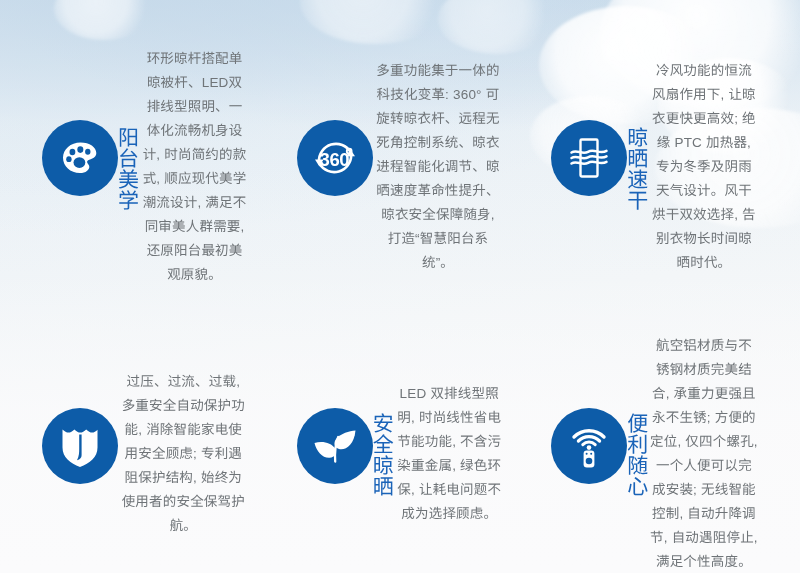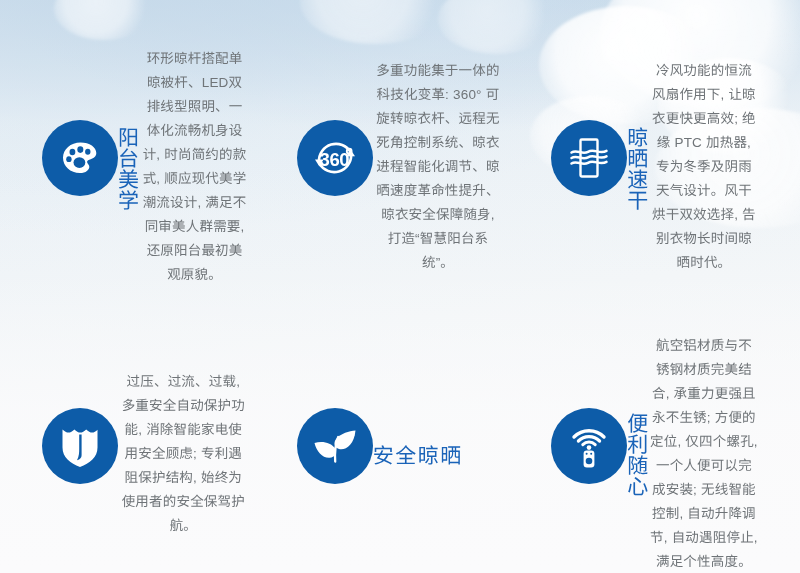--- a/index.html
+++ b/index.html
@@ -188,20 +188,21 @@
 
     <div class="card row2">
       <div class="icon-wrap">
         <svg width="50" height="46" viewBox="0 0 50 46" aria-hidden="true">
           <path fill="#ffffff" d="M45.5 7.5 C44.0 22.5, 35.5 27.5, 29.0 26.0 C24.0 24.8, 23.0 19.5, 26.5 15.5 C30.8 10.6, 39.0 8.0, 45.5 7.5 Z"></path>
           <path fill="#ffffff" d="M4.5 20.0 C12.0 17.5, 21.5 19.5, 25.0 25.5 C27.6 30.0, 25.0 34.5, 19.5 34.8 C12.5 35.2, 6.5 28.5, 4.5 20.0 Z"></path>
           <path fill="none" stroke="#ffffff" stroke-width="2.3" stroke-linecap="round" d="M28.2 14.0 C25.2 21.5, 24.6 29.8, 25.2 38.5"></path>
         </svg>
       </div>
       <div class="card-title">安全晾晒</div>
+      <div class="card-desc">LED 双排线型照明, 时尚线性省电节能功能, 不含污染重金属, 绿色环保, 让耗电问题不成为选择顾虑。</div>
     </div>
 
     <div class="card row2">
       <div class="icon-wrap">
         <svg width="48" height="48" viewBox="0 0 48 48" aria-hidden="true">
           <g fill="none" stroke="#ffffff" stroke-linecap="round">
             <path d="M9.0 15.0 A21 21 0 0 1 39.0 15.0" stroke-width="3.4"></path>
             <path d="M13.4 19.0 A15 15 0 0 1 34.6 19.0" stroke-width="3.2"></path>
             <path d="M17.8 22.6 A9 9 0 0 1 30.2 22.6" stroke-width="3.0"></path>
           </g>

